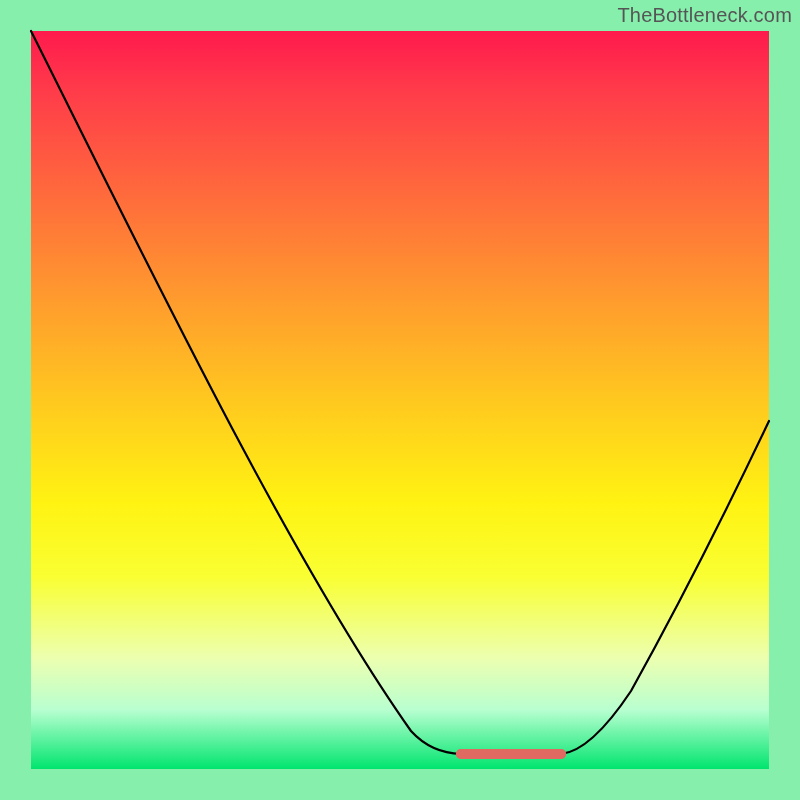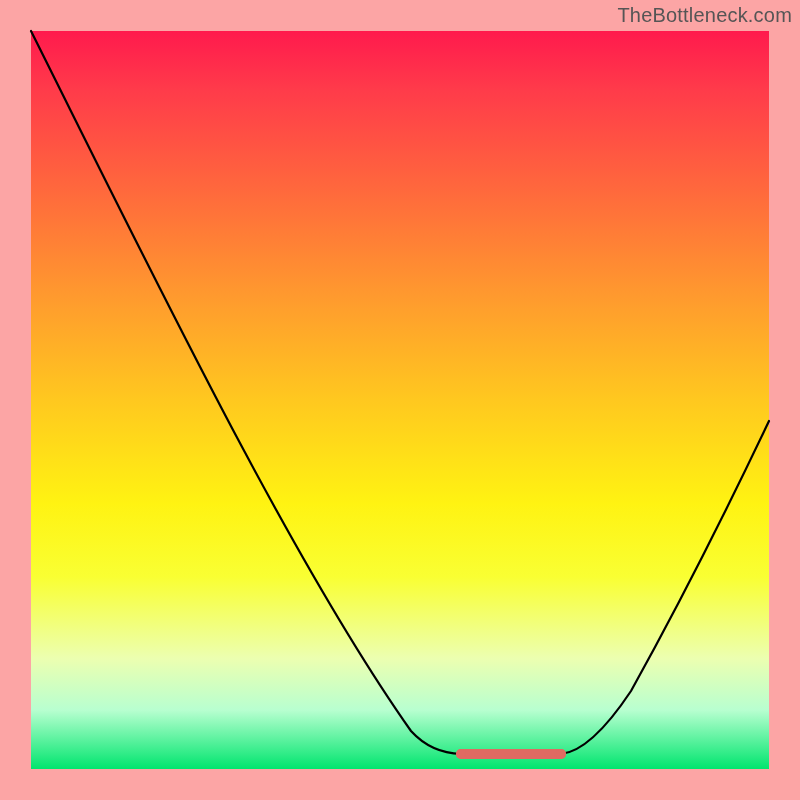--- a/index.html
+++ b/index.html
@@ -8,21 +8,21 @@
     width: 800px;
     height: 800px;
     background: #000;
     font-family: Arial, Helvetica, sans-serif;
     overflow: hidden;
   }
   .frame {
     position: relative;
     width: 800px;
     height: 800px;
-    background: #fca5a5;
+    background: #86efac;
     text-decoration: underline;
   }
   .gradient {
     position: absolute;
     left: 31px;
     top: 31px;
     width: 738px;
     height: 738px;
     background: linear-gradient(to bottom,
       #ff1a4d 0%,

